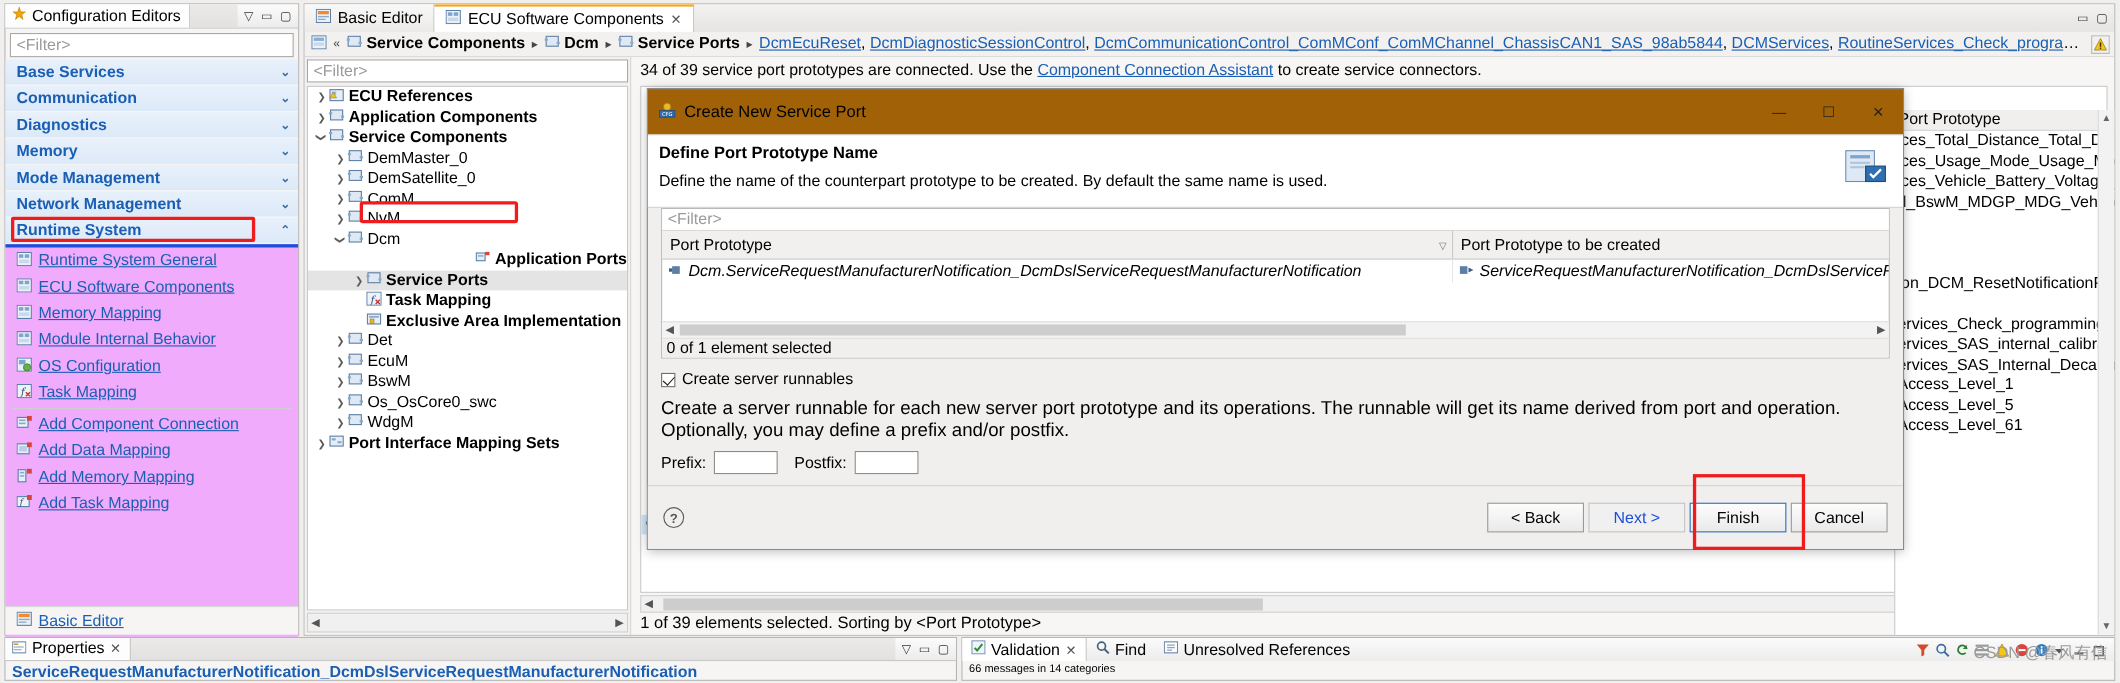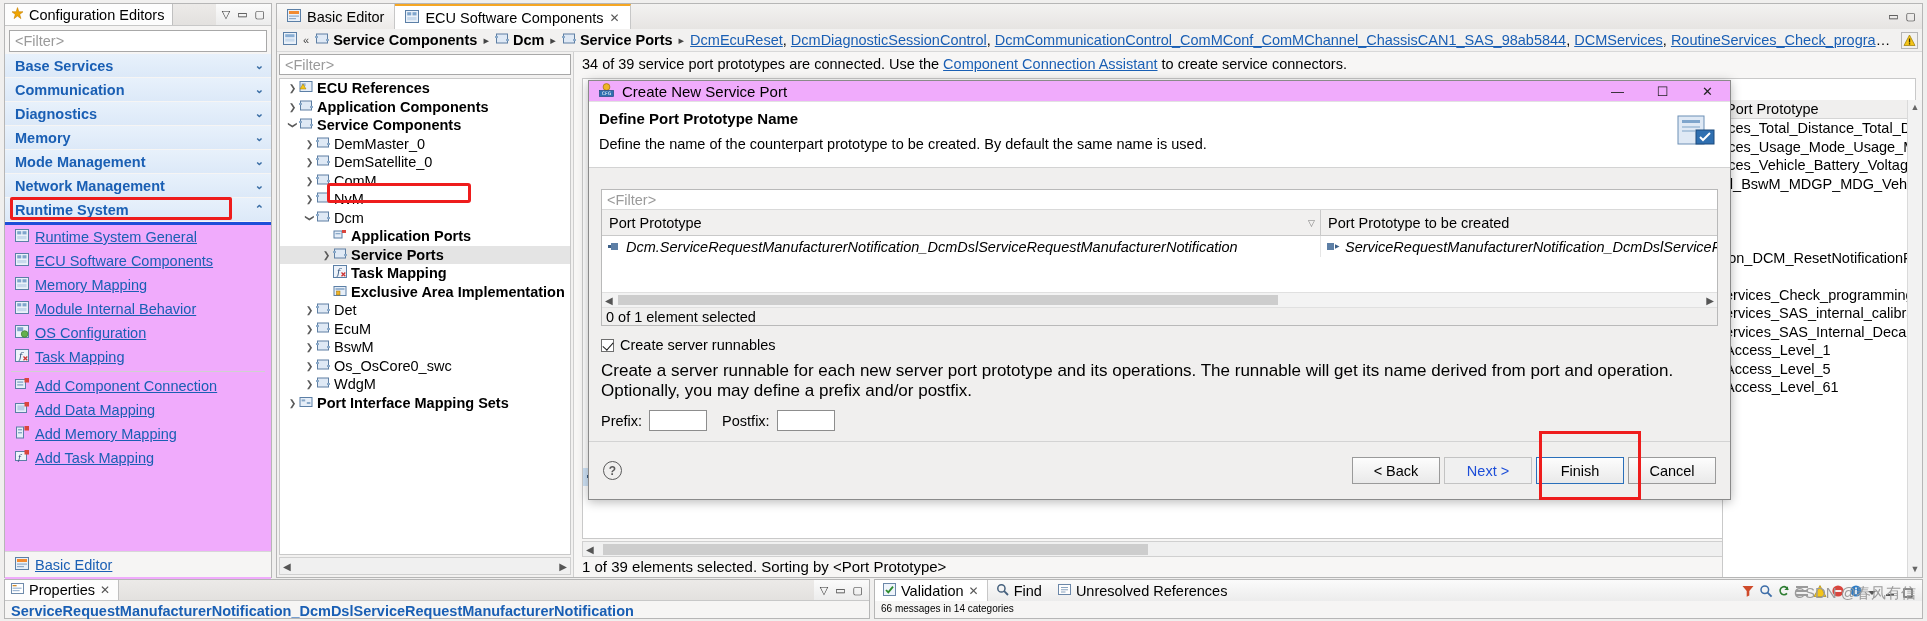--- a/index.html
+++ b/index.html
@@ -172,21 +172,21 @@
   #rl-vscroll { position: absolute; right: 0; top: 0; bottom: 0; width: 15px; background: #f2f2f2; border-left: 1px solid #dadada; }
   .vs-arrow { height: 15px; text-align: center; font-size: 9px; color: #666; line-height: 15px; }
 
   
   #dialog {
     position: absolute; left: 588px; top: 80px; width: 1143px; height: 420px;
     background: #f0efee; border: 1px solid #8a8a8a;
     box-shadow: 0 2px 10px rgba(0,0,0,.28);
   }
   #dlg-title {
-    height: 21px; background: #f0abfc; border-bottom: 1px solid #e2e2e2;
+    height: 42px; background: #a16207; border-bottom: 1px solid #e2e2e2;
     display: flex; align-items: center; padding: 0 0 0 9px; gap: 7px; font-size: 15px;
   }
   .dlg-winbtns { margin-left: auto; display: flex; align-items: stretch; height: 31px; }
   .wb { width: 45px; display: flex; align-items: center; justify-content: center; font-size: 13px; color: #222; }
   #dlg-head {
     height: 66px; background: #fff; border-bottom: 1px solid #d3d3d3;
     position: relative; padding: 8px 0 0 10px;
   }
   #dlg-head-title { font-weight: bold; font-size: 15px; }
   #dlg-head-desc { font-size: 14.5px; padding-top: 9px; }
@@ -604,21 +604,21 @@
               </div>
               <div class="tnode" style="padding-left: 23px;">
                 <span class="arrow" style="transform: rotate(90deg);">❯</span>
                 <span class="ico"><svg width="14" height="12" viewBox="0 0 14 12">
                     <rect x="1.5" y="1" width="11" height="9" fill="#dfe9f5" stroke="#5e7fa3"></rect>
                     <rect x="0" y="3" width="3" height="2" fill="#8aa9c9"></rect>
                     <rect x="11" y="6" width="3" height="2" fill="#8aa9c9"></rect>
                   </svg></span>
                 <span class="tlabel">Dcm</span>
               </div>
-              <div class="tnode bold" style="padding-left: 40px;">
+              <div class="tnode bold" style="padding-left: 40px; justify-content: flex-end;">
                 <span class="arrow"></span>
                 <span class="ico"><svg width="14" height="12" viewBox="0 0 14 12">
                     <rect x="1" y="2" width="8" height="7" fill="#e6eef8" stroke="#5b7fa6"></rect>
                     <rect x="9" y="1" width="4" height="3" fill="#d9453d"></rect>
                     <rect x="2.5" y="4" width="5" height="1.3" fill="#8aa9c9"></rect>
                   </svg></span>
                 <span class="tlabel">Application Ports</span>
               </div>
               <div class="tnode bold tsel" style="padding-left: 40px;">
                 <span class="arrow">❯</span>

